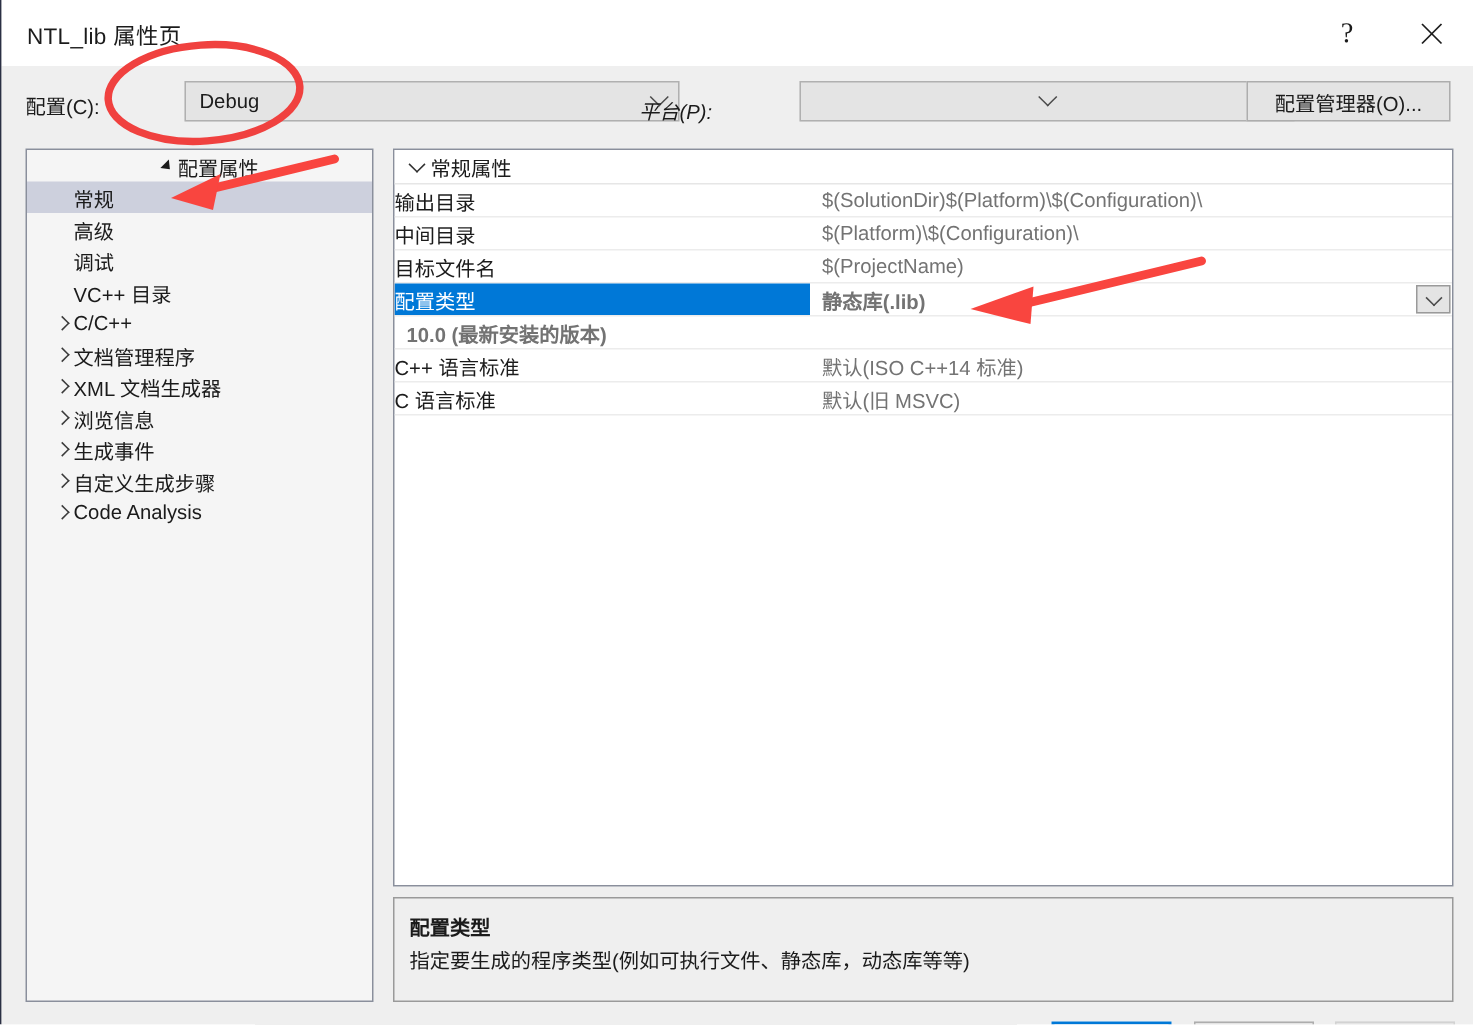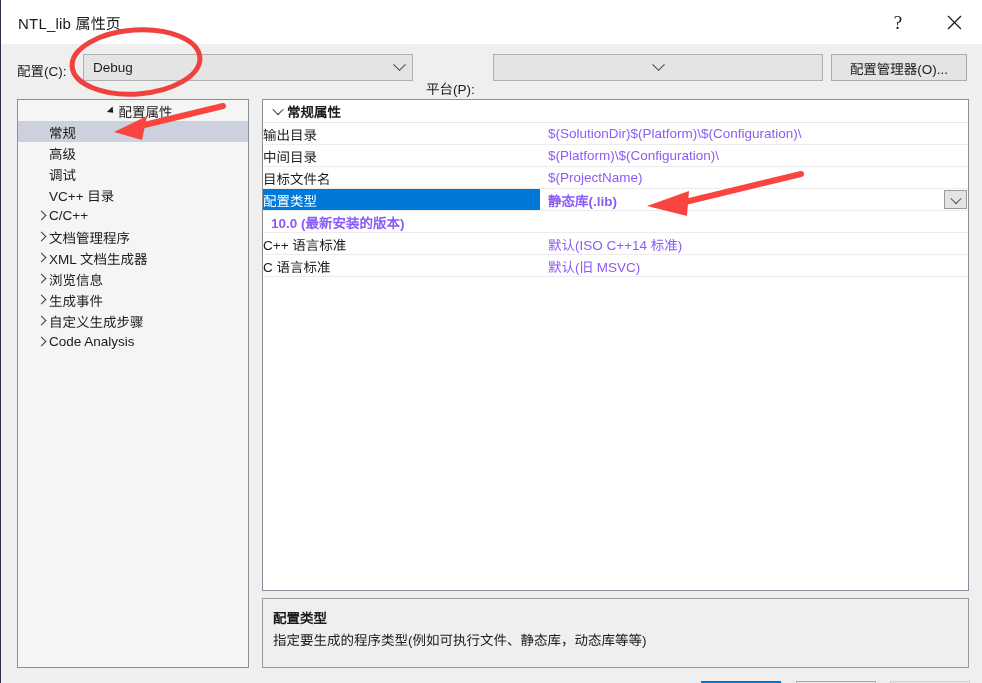--- a/index.html
+++ b/index.html
@@ -72,31 +72,32 @@
   }
 
   
   .cfg-label {
     position: absolute;
     font-size: 13.5px;
     color: #1b1b1b;
     white-space: nowrap;
   }
   .lbl-config { left: 16px; top: 16px; }
-  .lbl-platform { left: 425px; top: 34px; }
+  .lbl-platform { left: 425px; top: 19px; font-style: italic; }
 
   .combo {
     position: absolute;
     height: 27px;
     background: #e4e4e4;
     border: 1px solid #b0b0b0;
     box-sizing: border-box;
     display: flex;
     align-items: center;
     cursor: default;
+    margin-left: 40px;
   }
   .combo-config { left: 82px; top: 10px; width: 330px; }
   .combo-platform { left: 492px; top: 10px; width: 330px; flex-direction: column; }
   .combo-value {
     flex: 1;
     padding-left: 9px;
     font-size: 13.5px;
     color: #1b1b1b;
     white-space: nowrap;
     overflow: hidden;
@@ -209,21 +210,21 @@
   }
   .hdr-chev i {
     display: block;
     width: 7px; height: 7px;
     border-right: 1.5px solid #303030;
     border-bottom: 1.5px solid #303030;
     transform: rotate(45deg) translate(-1px,-1px);
   }
   .grid-header .hdr-text {
     font-size: 13.5px;
-    font-weight: bold;
+    font-weight: normal;
     color: #1b1b1b;
     white-space: nowrap;
   }
   .grid-row {
     position: relative;
     display: flex;
     align-items: center;
     height: 21px;
     border-bottom: 1px solid #ececec;
     cursor: default;
@@ -238,21 +239,21 @@
     overflow: hidden;
     height: 100%;
     display: flex;
     align-items: center;
   }
   .cell-value {
     flex: 1;
     box-sizing: border-box;
     padding-left: 8px;
     font-size: 13.5px;
-    color: #8b5cf6;
+    color: #737373;
     white-space: nowrap;
     overflow: hidden;
     height: 100%;
     display: flex;
     align-items: center;
   }
   .cell-value.bold { font-weight: bold; }
   .grid-row.selected .cell-name {
     background: #0078d7;
     color: #ffffff;

